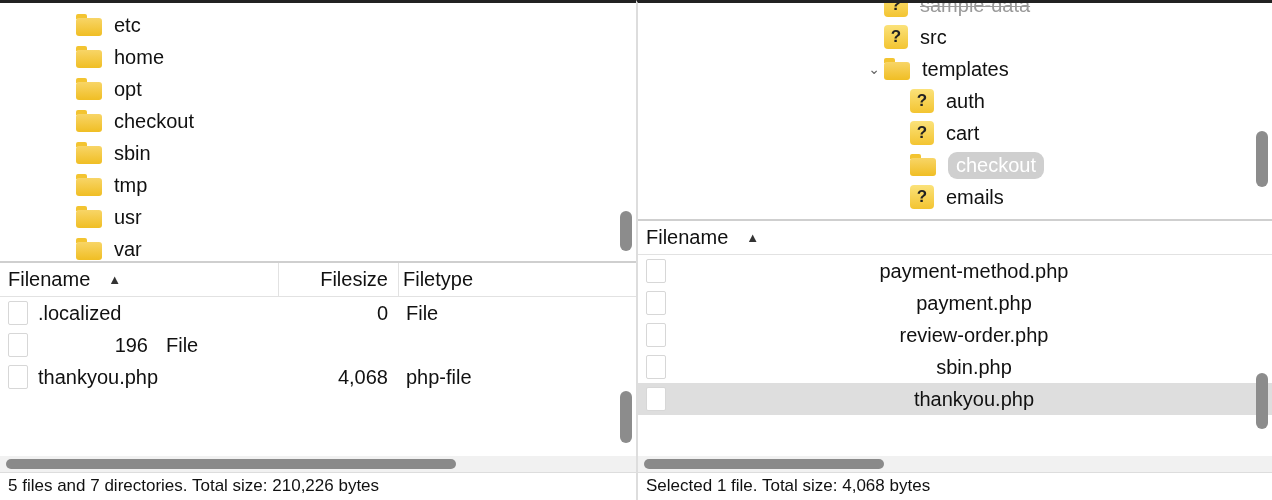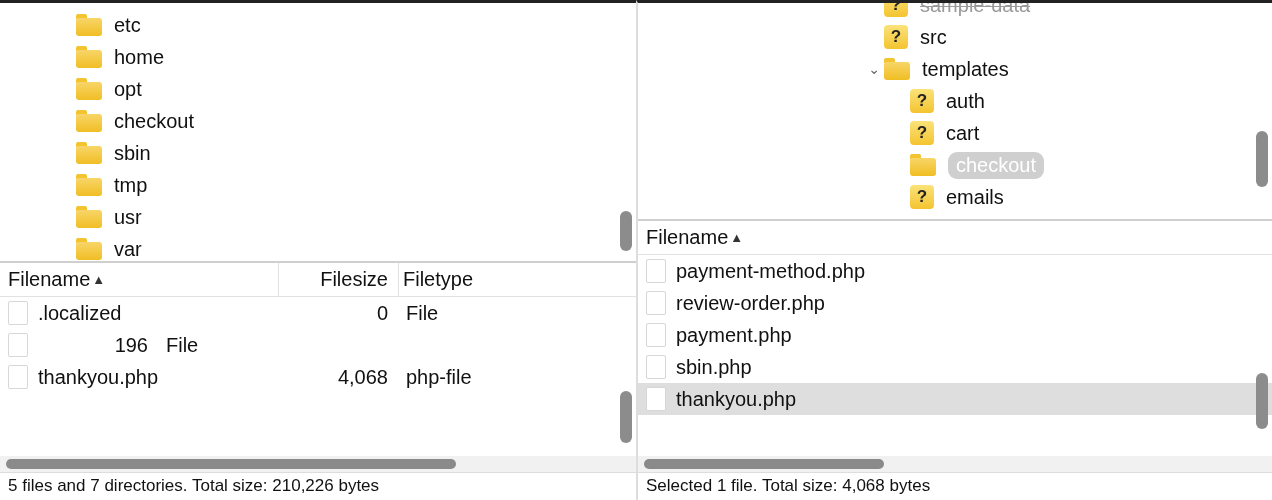--- a/index.html
+++ b/index.html
@@ -94,21 +94,21 @@
 
   
   .list-header {
     display: flex;
     align-items: center;
     height: 34px;
     border-bottom: 1px solid #e2e2e2;
     padding-left: 8px;
     font-size: 20px;
   }
-  .col-name { flex: 0 0 270px; display:flex; align-items:center; gap:2px;}
+  .col-name { flex: 0 0 270px; display:flex; align-items:center; gap:18px;}
   .col-size { flex: 0 0 120px; text-align: right; padding-right: 10px; border-left:1px solid #e2e2e2; height:100%; display:flex; align-items:center; justify-content:flex-end;}
   .col-type { flex: 1 1 auto; border-left:1px solid #e2e2e2; height:100%; display:flex; align-items:center; padding-left:4px;}
   .sort-caret { font-size: 13px; color:#333; }
 
   
   .list-body {
     flex: 1 1 auto;
     overflow: hidden;
     position: relative;
   }
@@ -123,21 +123,21 @@
     width: 20px; height: 24px;
     margin-right: 10px;
     border: 1px solid #d7d7d7;
     border-radius: 2px;
     background: #fff;
     flex: 0 0 auto;
   }
   .cell-name { flex: 0 0 240px; white-space: nowrap; overflow:hidden; text-overflow:ellipsis;}
   .cell-size { flex: 0 0 120px; text-align: right; padding-right: 10px;}
   .cell-type { flex: 1 1 auto; padding-left: 8px;}
-  .pane.right .cell-name { flex: 1 1 auto; }
+  .pane.right .cell-name { flex: 1 1 auto; text-align: center; }
 
   
   .hscroll {
     height: 16px;
     position: relative;
     background: #f1f1f1;
   }
   .hscroll .thumb {
     position: absolute;
     top: 3px; left: 6px;
@@ -342,25 +342,25 @@
   </div>
 
   <div class="list-body">
     <div id="right-list">
         <div class="list-row">
           <span class="file-icon"></span>
           <span class="cell-name">payment-method.php</span>
         </div>
         <div class="list-row">
           <span class="file-icon"></span>
+          <span class="cell-name">payment.php</span>
+        </div>
+        <div class="list-row">
+          <span class="file-icon"></span>
           <span class="cell-name">review-order.php</span>
-        </div>
-        <div class="list-row">
-          <span class="file-icon"></span>
-          <span class="cell-name">payment.php</span>
         </div>
         <div class="list-row">
           <span class="file-icon"></span>
           <span class="cell-name">sbin.php</span>
         </div>
         <div class="list-row sel">
           <span class="file-icon"></span>
           <span class="cell-name">thankyou.php</span>
         </div>
       </div>

